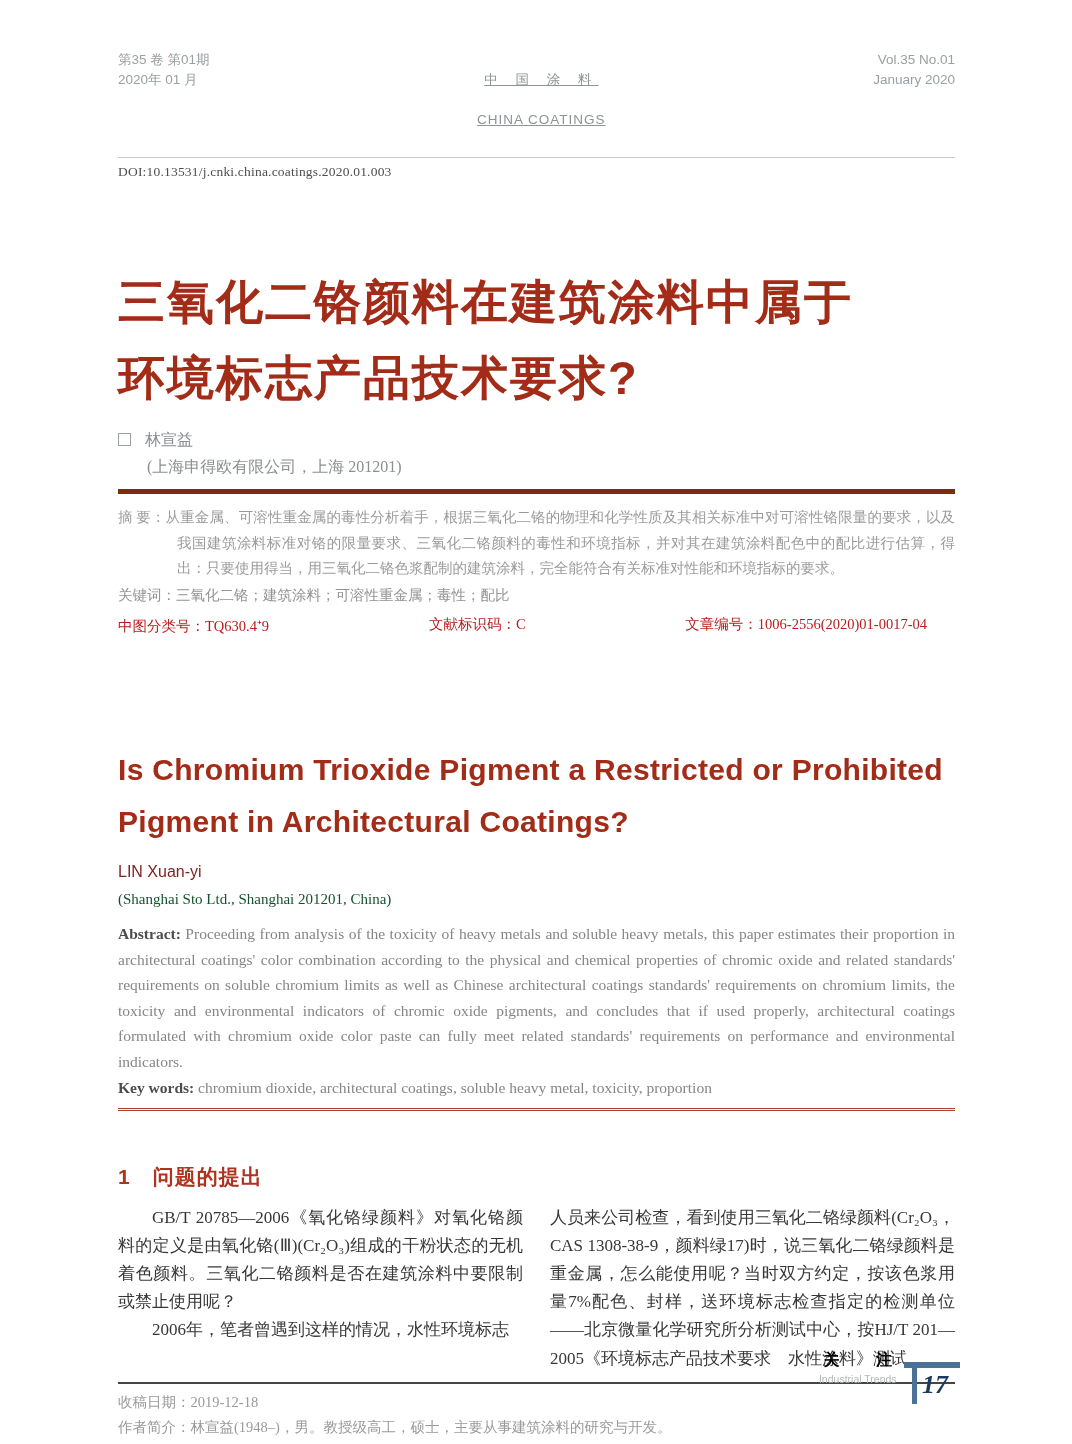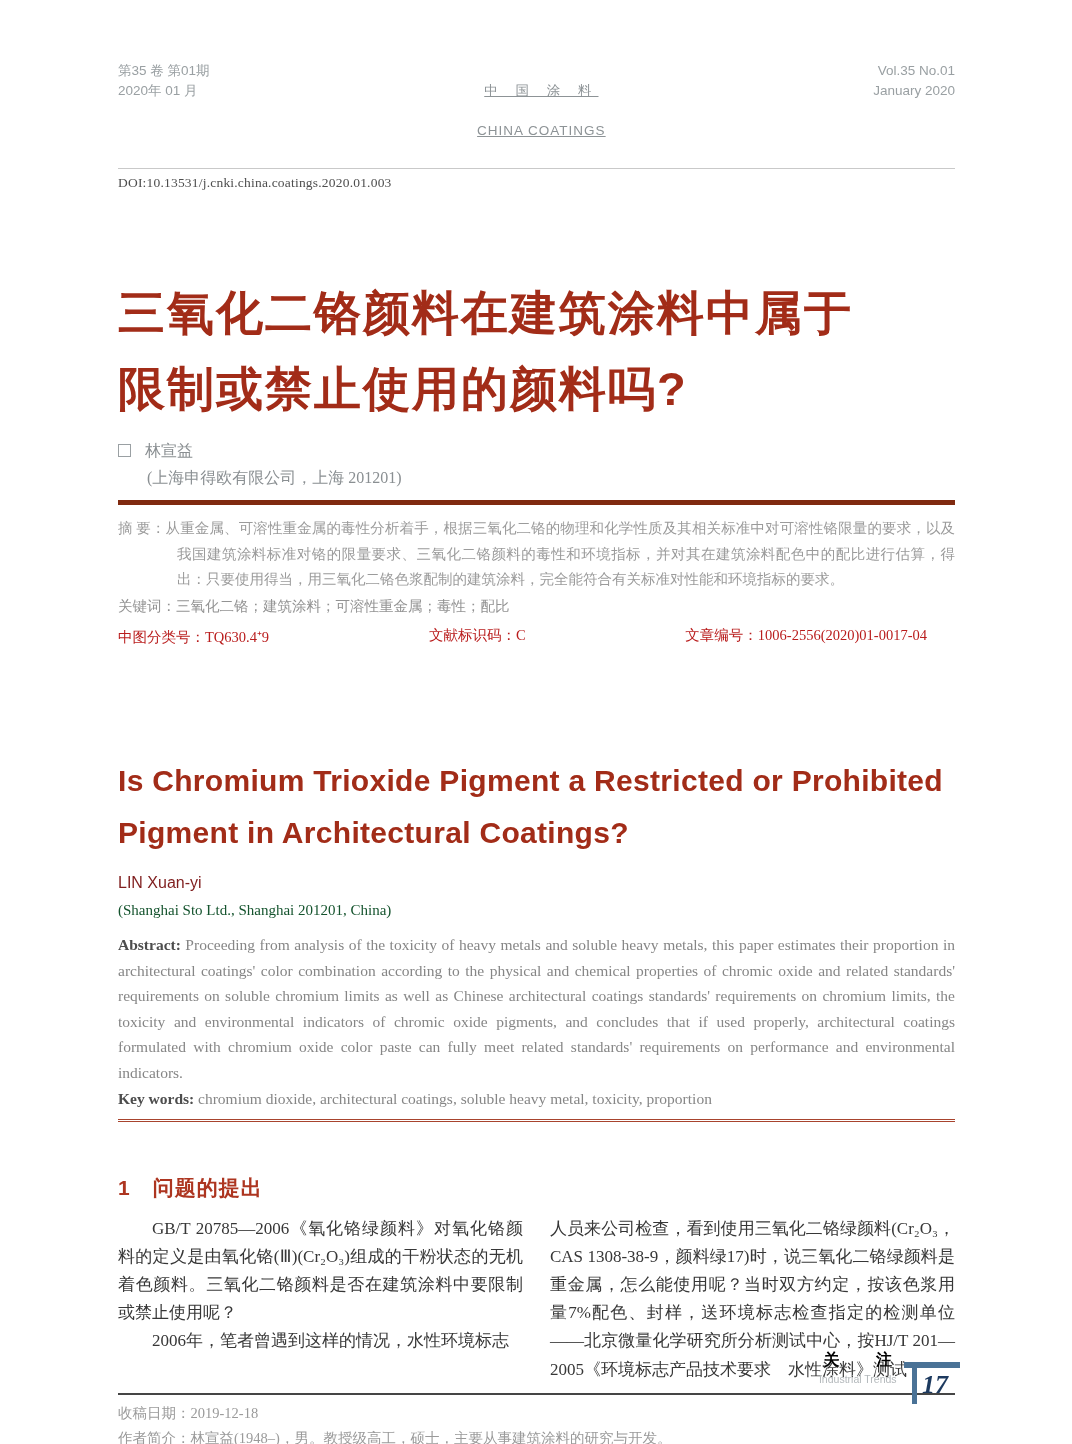--- a/index.html
+++ b/index.html
@@ -6,21 +6,21 @@
   html,body { background:#e8e8e8; }
   .page {
     position:relative; width:1072px; height:1444px; margin:0 auto;
     background:#ffffff; overflow:hidden;
     font-family:"Liberation Serif", serif; color:#3b3b3b;
   }
   .content { padding:50px 117px 0 118px; }
 
   
   .header-row { display:flex; justify-content:space-between; align-items:flex-start;
-    font-family:"Liberation Sans", sans-serif; font-size:13.5px; line-height:20px; color:#9aa0a3;margin-top:11px; }
+    font-family:"Liberation Sans", sans-serif; font-size:13.5px; line-height:20px; color:#9aa0a3; }
   .header-col { white-space:pre-line; }
   .header-left { text-align:left; }
   .header-center { text-align:center; color:#8d9396; letter-spacing:1px;text-decoration:underline; }
   .header-center .cn { letter-spacing:7px; }
   .header-right { text-align:right; }
   .header-rule { margin-top:7px; border-top:1px solid #c9c9c9; }
   .doi-line { margin-top:6px; font-size:13.5px; color:#4e4e4e; letter-spacing:0.2px; }
 
   
   .title-cn {
@@ -97,21 +97,21 @@
         <div>CHINA COATINGS</div>
       </div>
       <div class="header-col header-right">Vol.35  No.01
 January 2020</div>
     </div>
     <div class="header-rule"></div>
     <div class="doi-line">DOI:10.13531/j.cnki.china.coatings.2020.01.003</div>
 
     <div class="title-cn">
       <div>三氧化二铬颜料在建筑涂料中属于</div>
-      <div>限制或禁止使用的颜料吗?</div>
+      <div>环境标志产品技术要求?</div>
     </div>
 
     <div class="author-block">
       <div class="author-line"><span class="bullet"></span><span>林宣益</span></div>
       <div class="author-line"><span class="aff">(上海申得欧有限公司，上海   201201)</span></div>
     </div>
 
     <div class="bar-red"></div>
     <p class="abstract-cn"><span>摘  要：</span><span>从重金属、可溶性重金属的毒性分析着手，根据三氧化二铬的物理和化学性质及其相关标准中对可溶性铬限量的要求，以及我国建筑涂料标准对铬的限量要求、三氧化二铬颜料的毒性和环境指标，并对其在建筑涂料配色中的配比进行估算，得出：只要使用得当，用三氧化二铬色浆配制的建筑涂料，完全能符合有关标准对性能和环境指标的要求。</span></p>
     <p class="keywords-cn"><span>关键词：</span><span>三氧化二铬；建筑涂料；可溶性重金属；毒性；配比</span></p>

